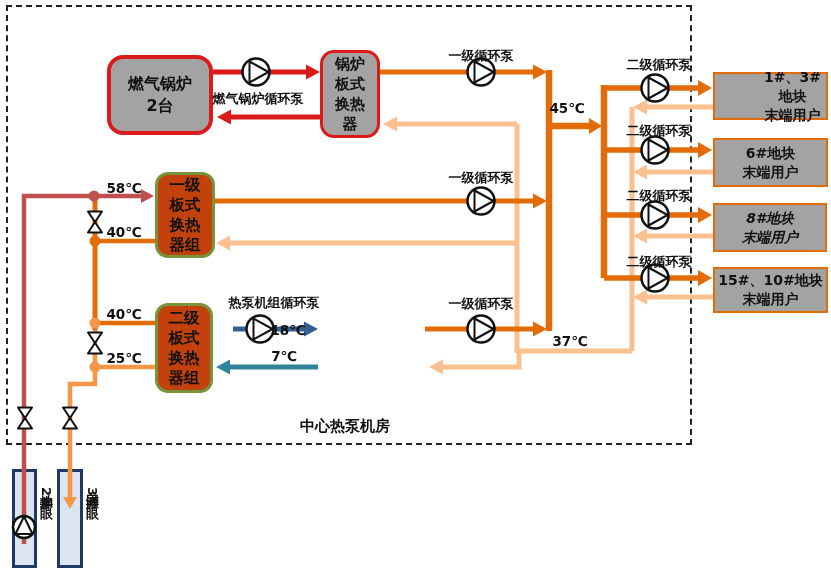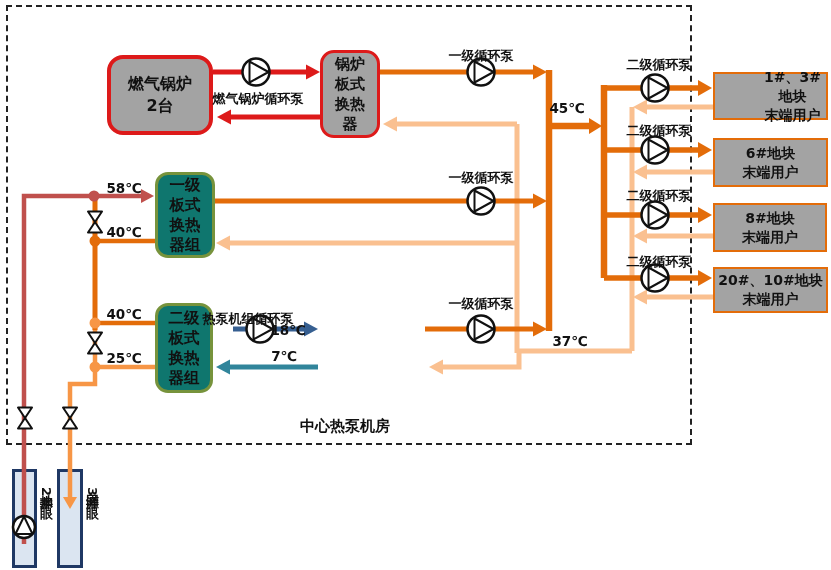--- a/index.html
+++ b/index.html
@@ -11,21 +11,21 @@
     position:absolute;left:6px;top:5px;width:682px;height:436px;
     border:2px dashed #222;z-index:0;background:transparent;
   }
   .box{
     position:absolute;display:flex;align-items:center;justify-content:center;
     text-align:center;font-weight:bold;white-space:pre-line;z-index:1;
     box-sizing:border-box;background:#a3a3a3;line-height:20px;
   }
   .rbox{border:4px solid #dd1a1a;border-radius:16px;font-size:16px;line-height:22px;}
   .rbox2{border:3.5px solid #dd1a1a;border-radius:14px;font-size:15px;}
-  .gbox{background:#0f766e;border:3px solid #77933c;border-radius:13px;font-size:15.5px;}
+  .gbox{background:#c2410c;border:3px solid #77933c;border-radius:13px;font-size:15.5px;}
   .bbox{background:#95b3d7;border:3px solid #4f81bd;border-radius:12px;font-size:16px;line-height:22px;}
   .ubox{border:2px solid #e36c09;font-size:14px;line-height:19px;}
   .well{
     position:absolute;background:#dbe5f1;border:3px solid #1f3864;
     box-sizing:border-box;z-index:1;
   }
   svg.pipes{position:absolute;left:0;top:0;z-index:2;}
   .lbl{
     position:absolute;z-index:3;font-weight:bold;text-align:center;
     font-size:13px;line-height:14px;white-space:nowrap;
@@ -56,23 +56,23 @@
 器组</div>
   <div class="box gbox" style="left:155px;top:303px;width:58px;height:90px;">二级
 板式
 换热
 器组</div>
 
   <div class="box ubox" style="left:713px;top:72px;width:115px;height:48px;padding-left:44px;">1#、3#地块
 末端用户</div>
   <div class="box ubox" style="left:713px;top:138px;width:115px;height:49px;">6#地块
 末端用户</div>
-  <div class="box ubox" style="left:713px;top:203px;width:114px;height:49px;">8#地块
-末端用户</div>
-  <div class="box ubox" style="left:713px;top:267px;width:115px;height:46px;">20#、10#地块
+  <div class="box ubox" style="left:713px;top:203px;width:114px;height:49px;font-style:italic;">8#地块
+末端用户</div>
+  <div class="box ubox" style="left:713px;top:267px;width:115px;height:46px;">15#、10#地块
 末端用户</div>
 
   <div class="well" style="left:12px;top:469px;width:25px;height:99px;"></div>
   <div class="well" style="left:57px;top:469px;width:26px;height:99px;"></div>
 
   <svg class="pipes" width="831" height="570" viewBox="0 0 831 570">
 
     <g stroke="#fac090" stroke-width="5" fill="none">
       <path d="M517,124 L517,353"></path>
       <path d="M517,124 L397,124"></path>
@@ -212,21 +212,21 @@
         <circle cx="24" cy="527" r="11" stroke-width="2.5"></circle>
         <polygon points="15.5,534 32.5,534 24,516.5" stroke-width="2"></polygon>
       </g>
     </g>
   </svg>
 
   <div class="lbl" style="left:208px;top:46px;width:100px;margin-top:46px;">燃气锅炉循环泵</div>
   <div class="lbl" style="left:431px;top:49px;width:100px;">一级循环泵</div>
   <div class="lbl" style="left:431px;top:171px;width:100px;">一级循环泵</div>
   <div class="lbl" style="left:431px;top:297px;width:100px;">一级循环泵</div>
-  <div class="lbl" style="left:198px;top:296px;width:100px;margin-top:16px;">热泵机组循环泵</div>
+  <div class="lbl" style="left:224px;top:296px;width:100px;">热泵机组循环泵</div>
   <div class="lbl" style="left:614px;top:58px;width:90px;">二级循环泵</div>
   <div class="lbl" style="left:614px;top:124px;width:90px;">二级循环泵</div>
   <div class="lbl" style="left:614px;top:189px;width:90px;">二级循环泵</div>
   <div class="lbl" style="left:614px;top:255px;width:90px;">二级循环泵</div>
 
   <div class="lbl temp" style="left:102px;top:181px;width:44px;">58℃</div>
   <div class="lbl temp" style="left:102px;top:225px;width:44px;">40℃</div>
   <div class="lbl temp" style="left:102px;top:307px;width:44px;">40℃</div>
   <div class="lbl temp" style="left:102px;top:351px;width:44px;">25℃</div>
   <div class="lbl temp" style="left:547px;top:101px;width:40px;">45℃</div>

